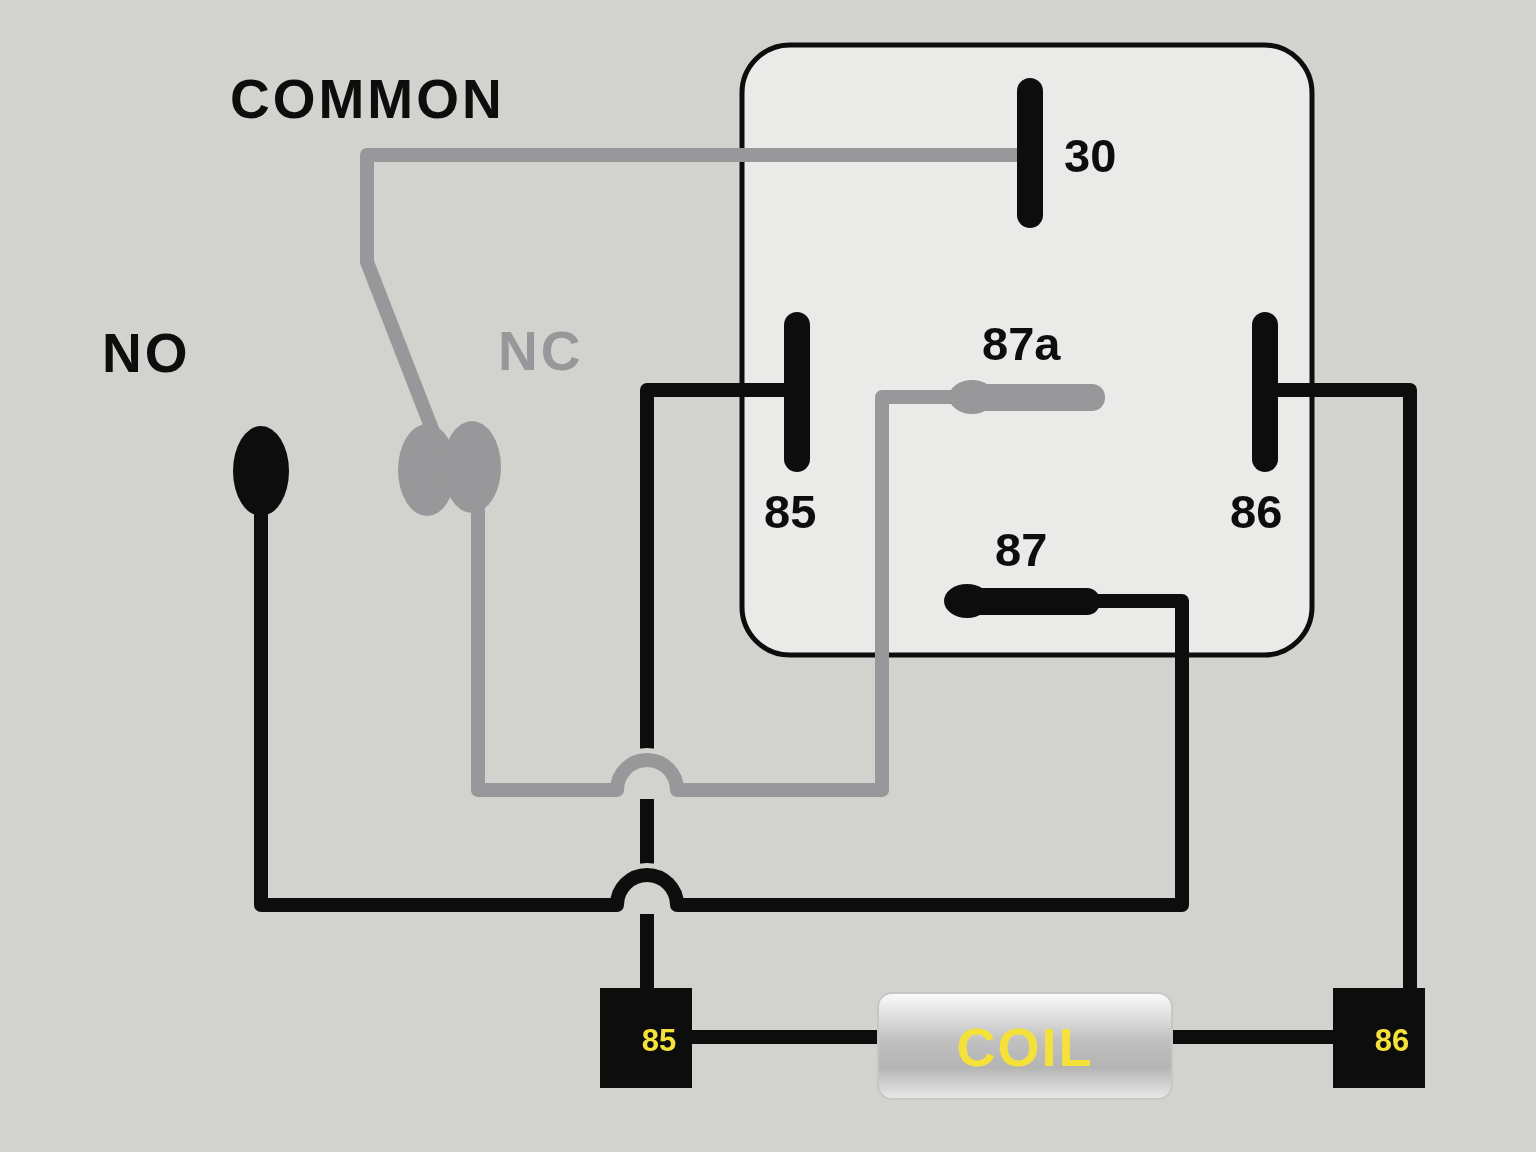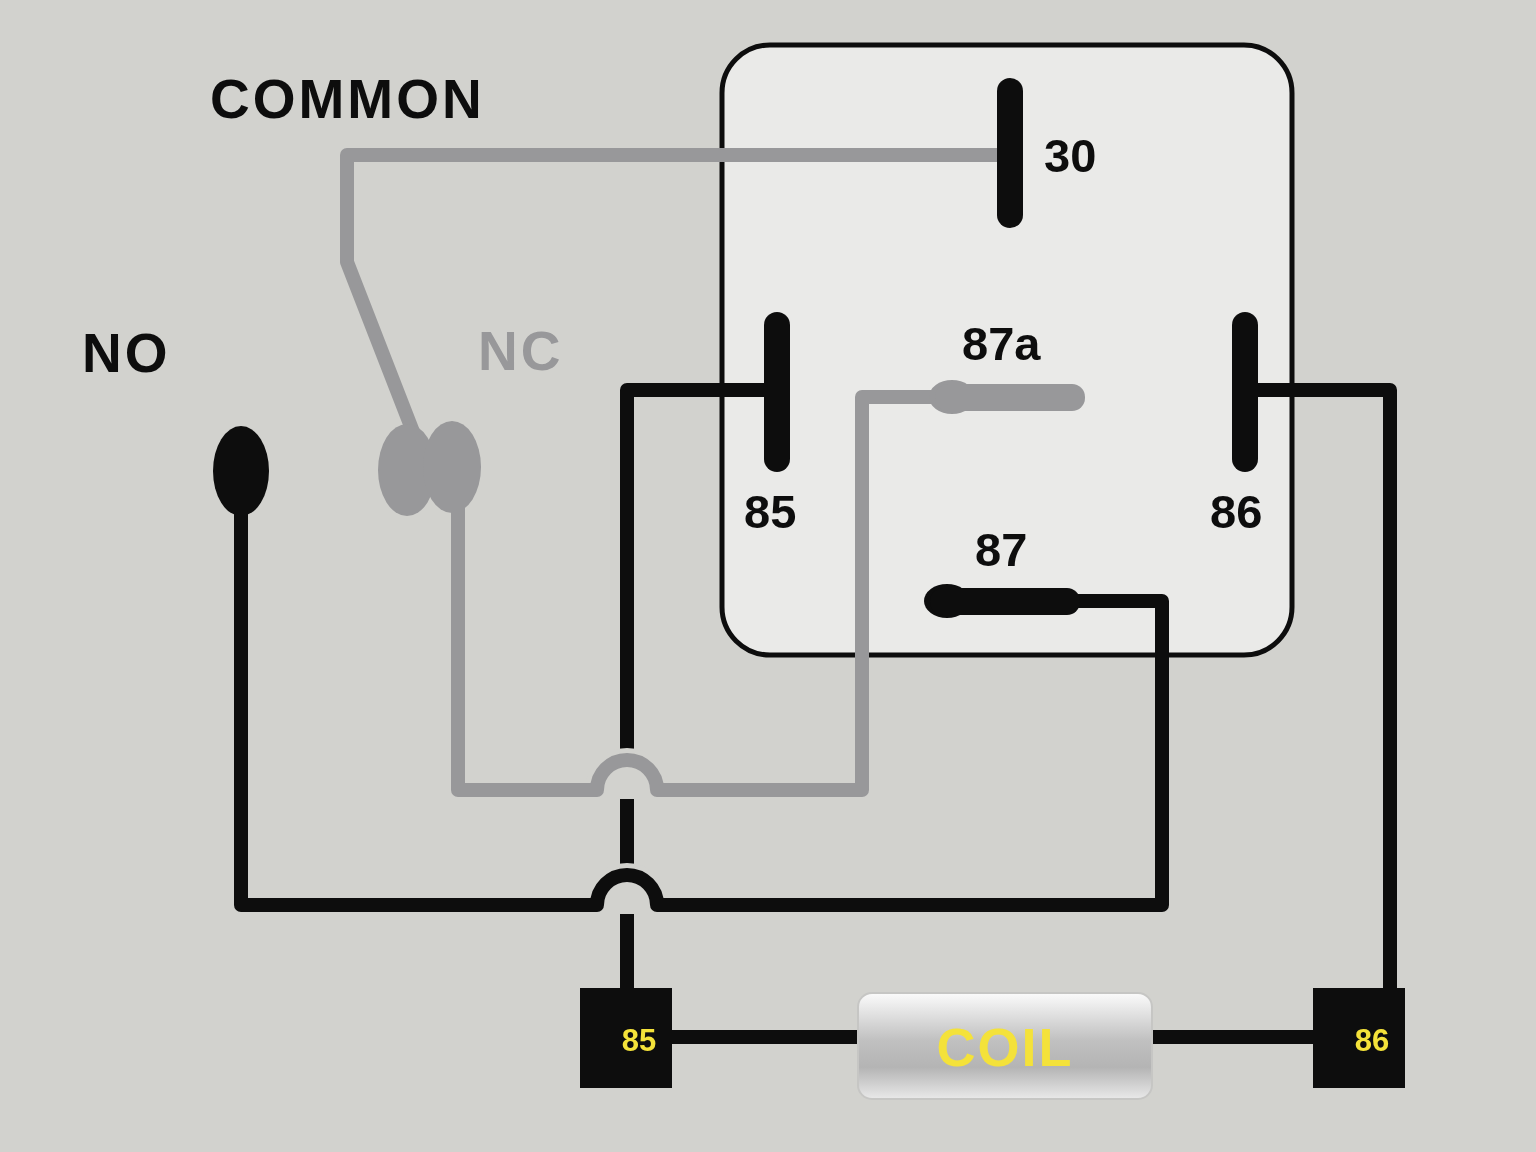--- a/index.html
+++ b/index.html
@@ -8,20 +8,21 @@
     background: #d2d2ce;
     width: 1536px;
     height: 1152px;
     overflow: hidden;
     font-family: "Liberation Sans", sans-serif;
   }
   .stage {
     position: relative;
     width: 1452px;
     height: 1152px;
+    padding-left: 20px;
   }
   svg { display: block; }
 
   .wire-black { stroke: #0d0d0d; stroke-width: 14; fill: none; stroke-linejoin: round; }
   .wire-gray  { stroke: #98989a; stroke-width: 14; fill: none; stroke-linejoin: round; }
   .hop-mask   { fill: #d2d2ce; stroke: #d2d2ce; stroke-width: 18; }
 
   .fill-black { fill: #0d0d0d; }
   .fill-gray  { fill: #98989a; }
 

